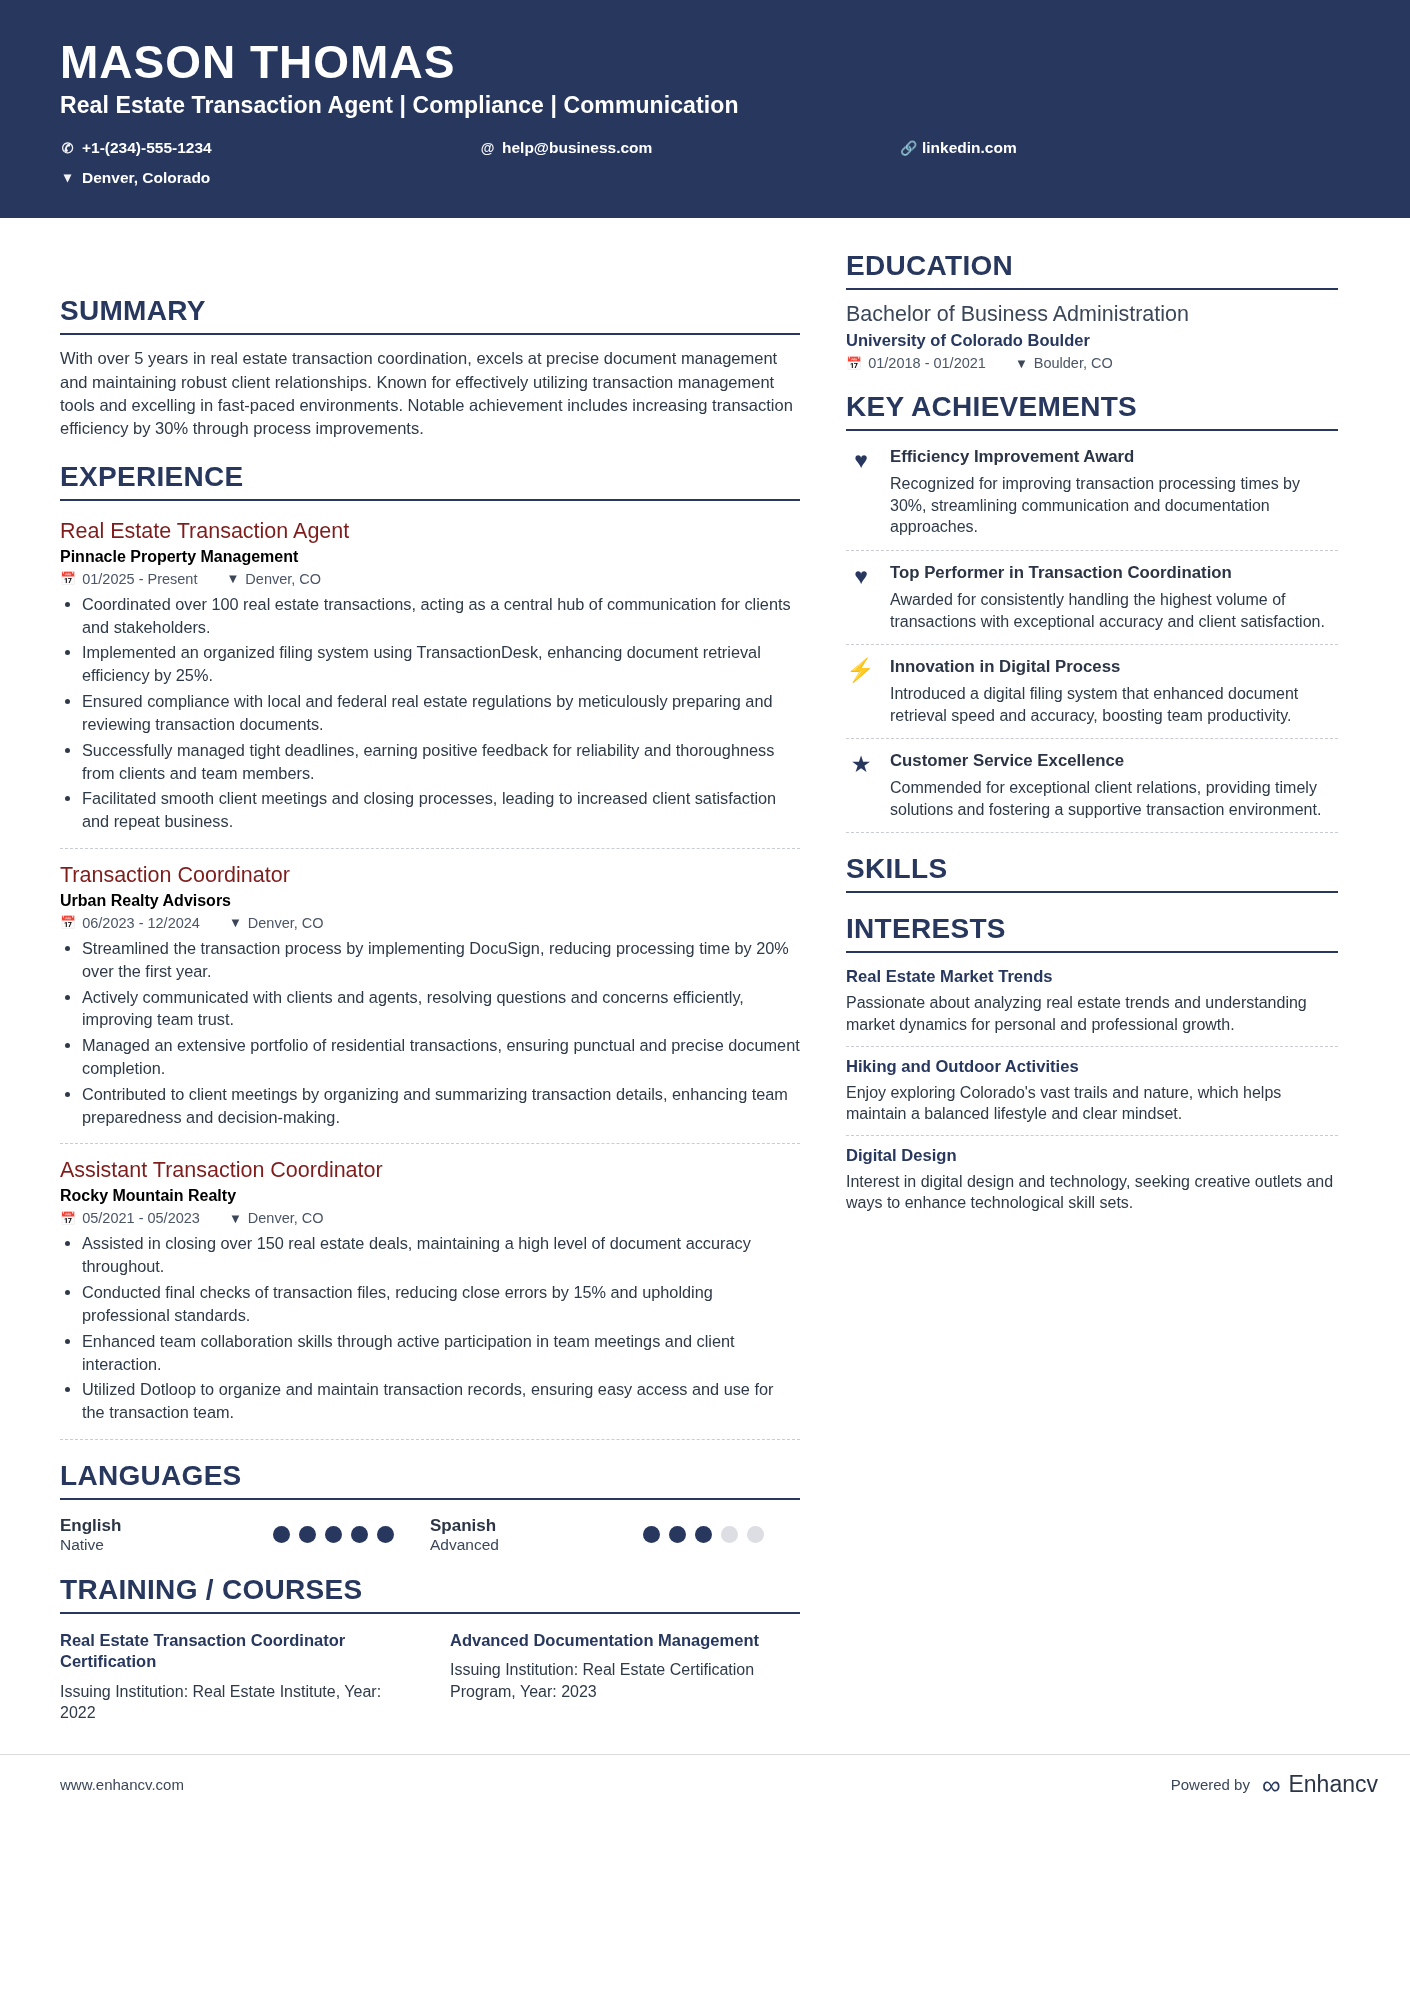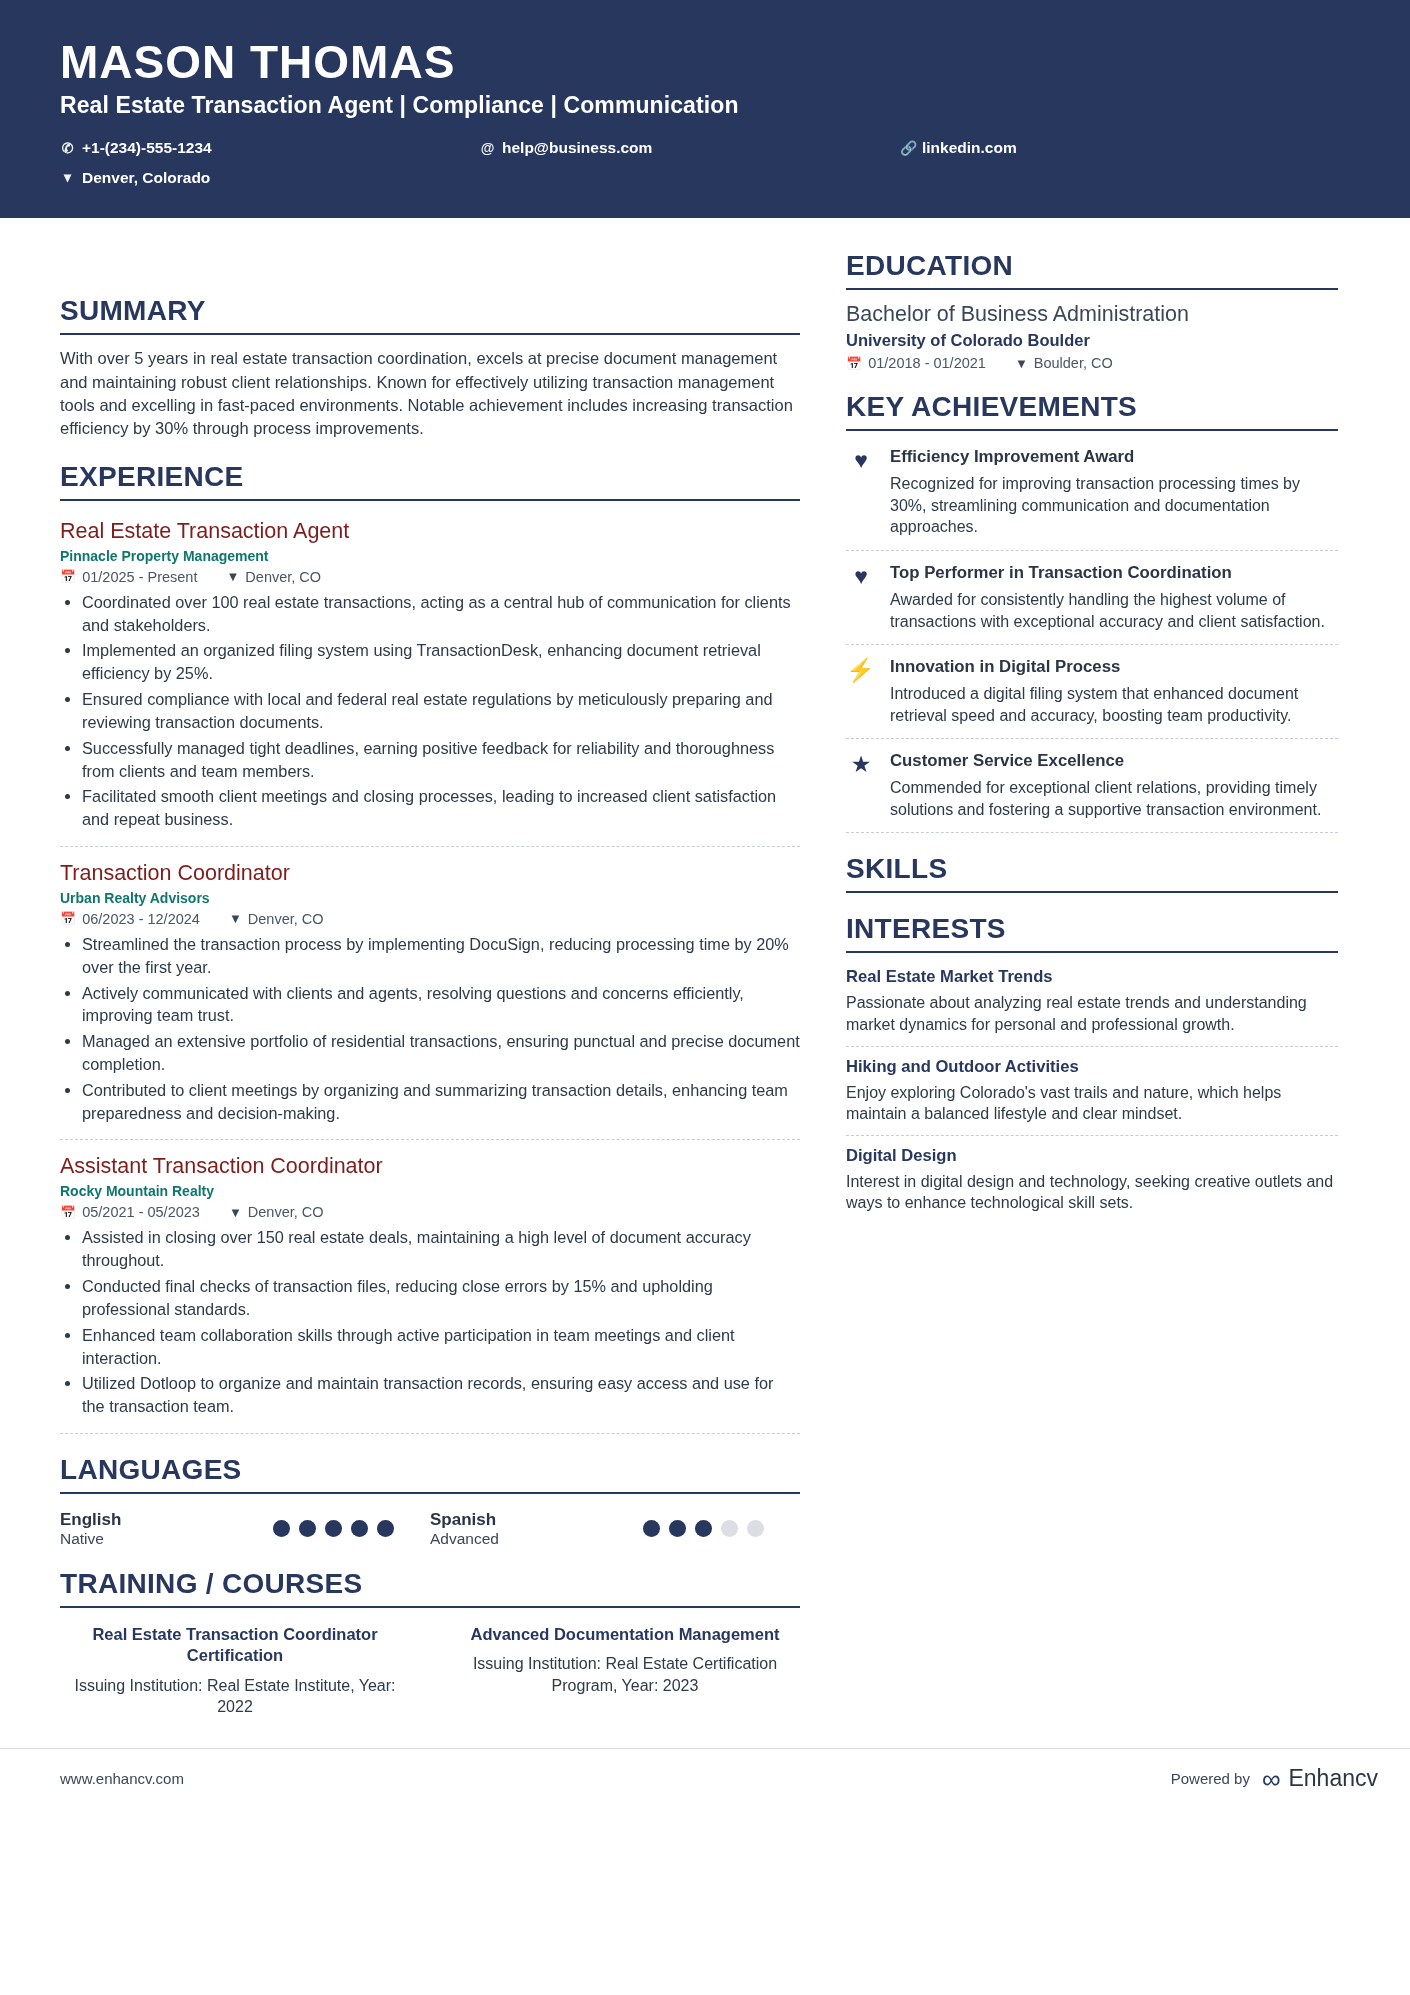--- a/index.html
+++ b/index.html
@@ -81,23 +81,23 @@
 
   
   .job { padding: 14px 0 12px 0; border-bottom: 1px dashed #c9ccd4; }
   .job:last-child { border-bottom: none; }
   .job-role {
     font-size: 21.5px;
     color: #7f1d1d;
     margin: 0 0 4px 0;
   }
   .job-company {
-    font-size: 14px;
-    font-weight: bold;
-    color: #0f766e;
+    font-size: 16px;
+    font-weight: bold;
+    color: #000000;
     margin: 0 0 5px 0;
   }
   .meta-row {
     display: flex;
     align-items: center;
     font-size: 14.5px;
     color: #4a5565;
     gap: 7px;
     margin-bottom: 6px;
   }
@@ -118,21 +118,21 @@
   .lang-wrap { display:flex; margin-top: 16px; }
   .lang-block { width: 50%; display:flex; justify-content: space-between; align-items:center; padding-right: 36px;}
   .lang-name { font-size: 17px; font-weight: bold; color:#2b3545; }
   .lang-level { font-size: 15.5px; color:#3b4759; }
   .dots { display:flex; gap: 9px; }
   .dot { width: 17px; height: 17px; border-radius: 50%; background:#27375e; }
   .dot.off { background: #dcdee4; }
 
   
   .train-wrap { display:flex; margin-top: 16px; gap: 40px; }
-  .train-item { width: 50%; text-align: center; }
+  .train-item { width: 50%; }
   .train-title { font-size: 16.5px; font-weight: bold; color:#27375e; line-height:1.3; margin-bottom: 8px; }
   .train-desc { font-size: 16px; line-height: 1.35; color:#2e3a48; }
 
   
   .edu { margin-top: 12px; }
   .edu-degree { font-size: 21.5px; color:#3b4759; margin-bottom: 4px; }
   .edu-school { font-size: 16.5px; font-weight: bold; color:#27375e; margin-bottom: 5px;}
 
   
   .ach { display:flex; gap: 14px; padding: 12px 0 12px 0; border-bottom: 1px dashed #c9ccd4; }

